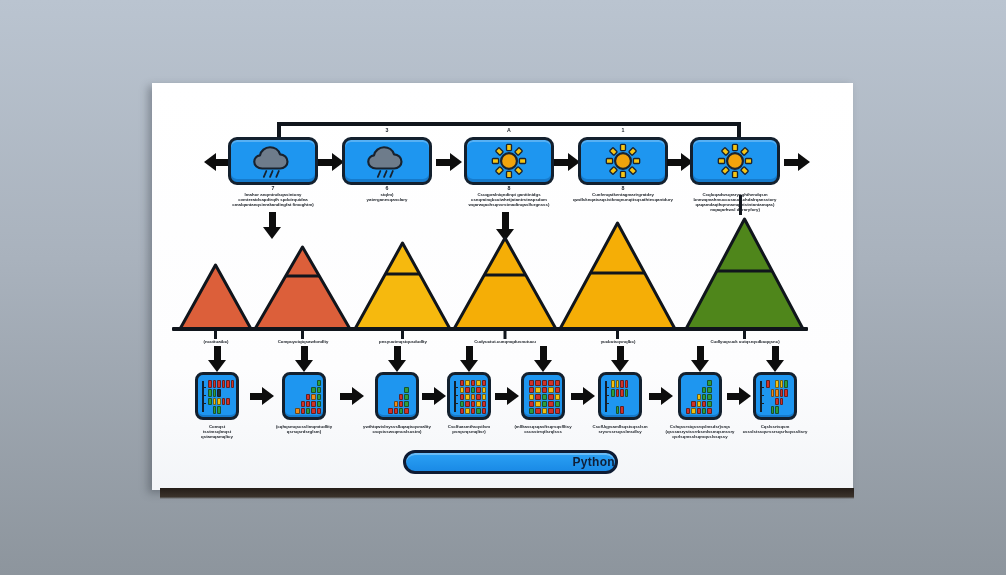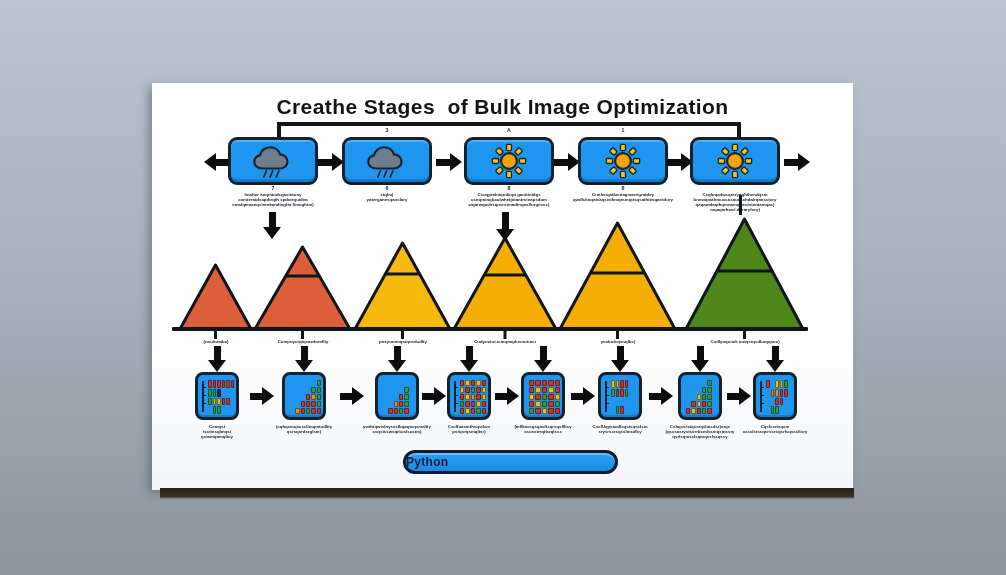--- a/index.html
+++ b/index.html
@@ -47,33 +47,32 @@
   .arrow{position:absolute;display:flex;align-items:center;}
   .arrow.v{flex-direction:column;align-items:center;}
   .shaft-h{height:7px;background:#0d0d0d;}
   .shaft-v{width:7px;background:#0d0d0d;}
   .head-r{width:0;height:0;border-left:12px solid #0d0d0d;border-top:9px solid transparent;border-bottom:9px solid transparent;}
   .head-l{width:0;height:0;border-right:12px solid #0d0d0d;border-top:9px solid transparent;border-bottom:9px solid transparent;}
   .head-d{width:0;height:0;border-top:12px solid #0d0d0d;border-left:9px solid transparent;border-right:9px solid transparent;}
   .pybtn{
     position:absolute;left:251px;top:367px;width:215px;height:24px;border-radius:13px;
     background:linear-gradient(180deg,#2ba1f4,#1a8ae6);border:3px solid #0e1b33;box-sizing:border-box;
-    display:flex;align-items:center;justify-content:flex-start;cursor:pointer;
+    display:flex;align-items:center;justify-content:flex-end;cursor:pointer;
     box-shadow:inset 0 2px 0 rgba(255,255,255,.3);
   }
   .pybtn span{font-size:12px;font-weight:800;color:#101f38;letter-spacing:.3px;}
   .chart{position:absolute;}
   .cell{position:absolute;border:0.8px solid rgba(10,20,30,.55);box-sizing:border-box;border-radius:1px;}
   svg{display:block;}
 </style>
 </head>
 <body>
 
 <div class="card">
-  <div class="title">Creathe Stages  of Bulk Image Optimization</div>
 
   <div class="line" style="left:125px;top:39px;width:464px;height:4px;border-radius:2px;"></div>
   <div class="line" style="left:125px;top:39px;width:4px;height:16px;"></div>
   <div class="line" style="left:585px;top:39px;width:4px;height:16px;"></div>
 
   <div class="line" style="left:587px;top:112px;width:3px;height:20px;"></div>
 
   <div id="top-row">
       <div class="arrow" style="left:52px;top:70px;">
         <div class="head-l"></div>

